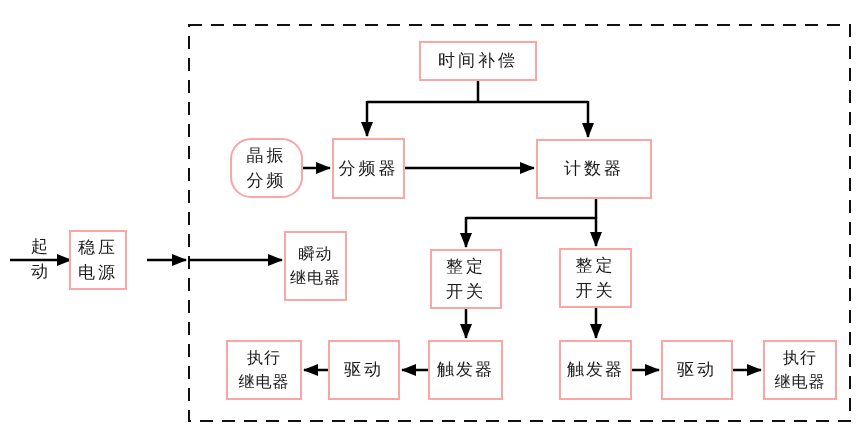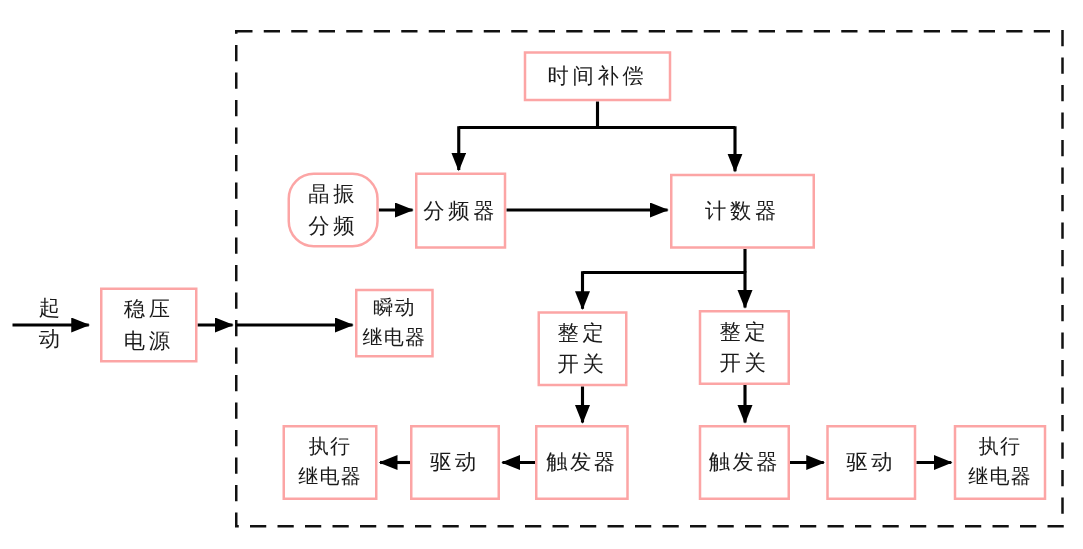--- a/index.html
+++ b/index.html
@@ -92,24 +92,24 @@
 
   <div class="box" style="left:419px; top:41px; width:118px; height:40px;">时间补偿</div>
 
   <div class="box" style="left:230px; top:138px; width:73px; height:60px;border-radius:21px;">晶振
 分频</div>
 
   <div class="box" style="left:332px; top:138px; width:73px; height:61px;">分频器</div>
 
   <div class="box" style="left:536px; top:139px; width:116px; height:60px;">计数器</div>
 
-  <div class="box" style="left:80px; top:230px; width:78px; height:60px;">稳压
+  <div class="box" style="left:69px; top:230px; width:58px; height:60px;">稳压
 电源</div>
 
-  <div class="box" style="left:284px; top:231px; width:63px; height:55px; letter-spacing:1px; font-size:16px;">瞬动
+  <div class="box" style="left:284px; top:231px; width:63px; height:70px; letter-spacing:1px; font-size:16px;">瞬动
 继电器</div>
 
   <div class="box" style="left:430px; top:249px; width:72px; height:60px;">整定
 开关</div>
 
   <div class="box" style="left:559px; top:248px; width:73px; height:60px;">整定
 开关</div>
 
   <div class="box" style="left:226px; top:340px; width:76px; height:60px; letter-spacing:1px; font-size:16px;">执行
 继电器</div>

